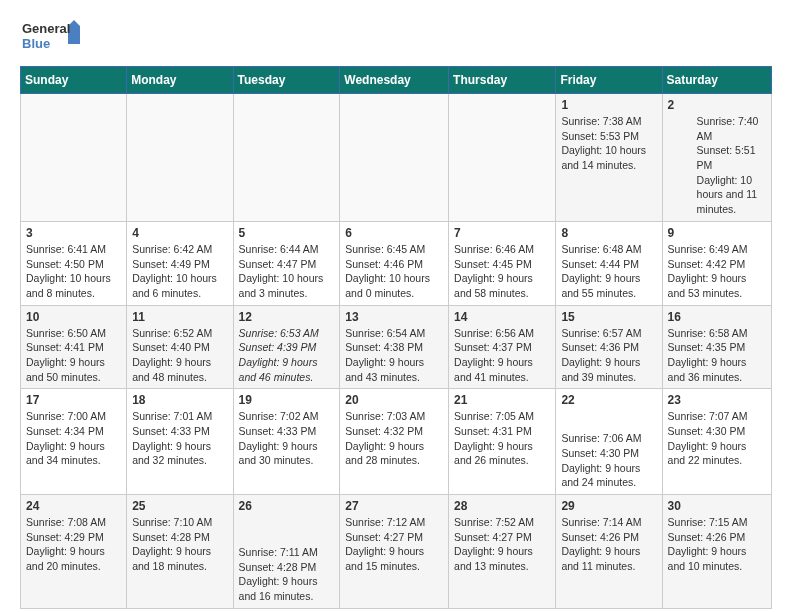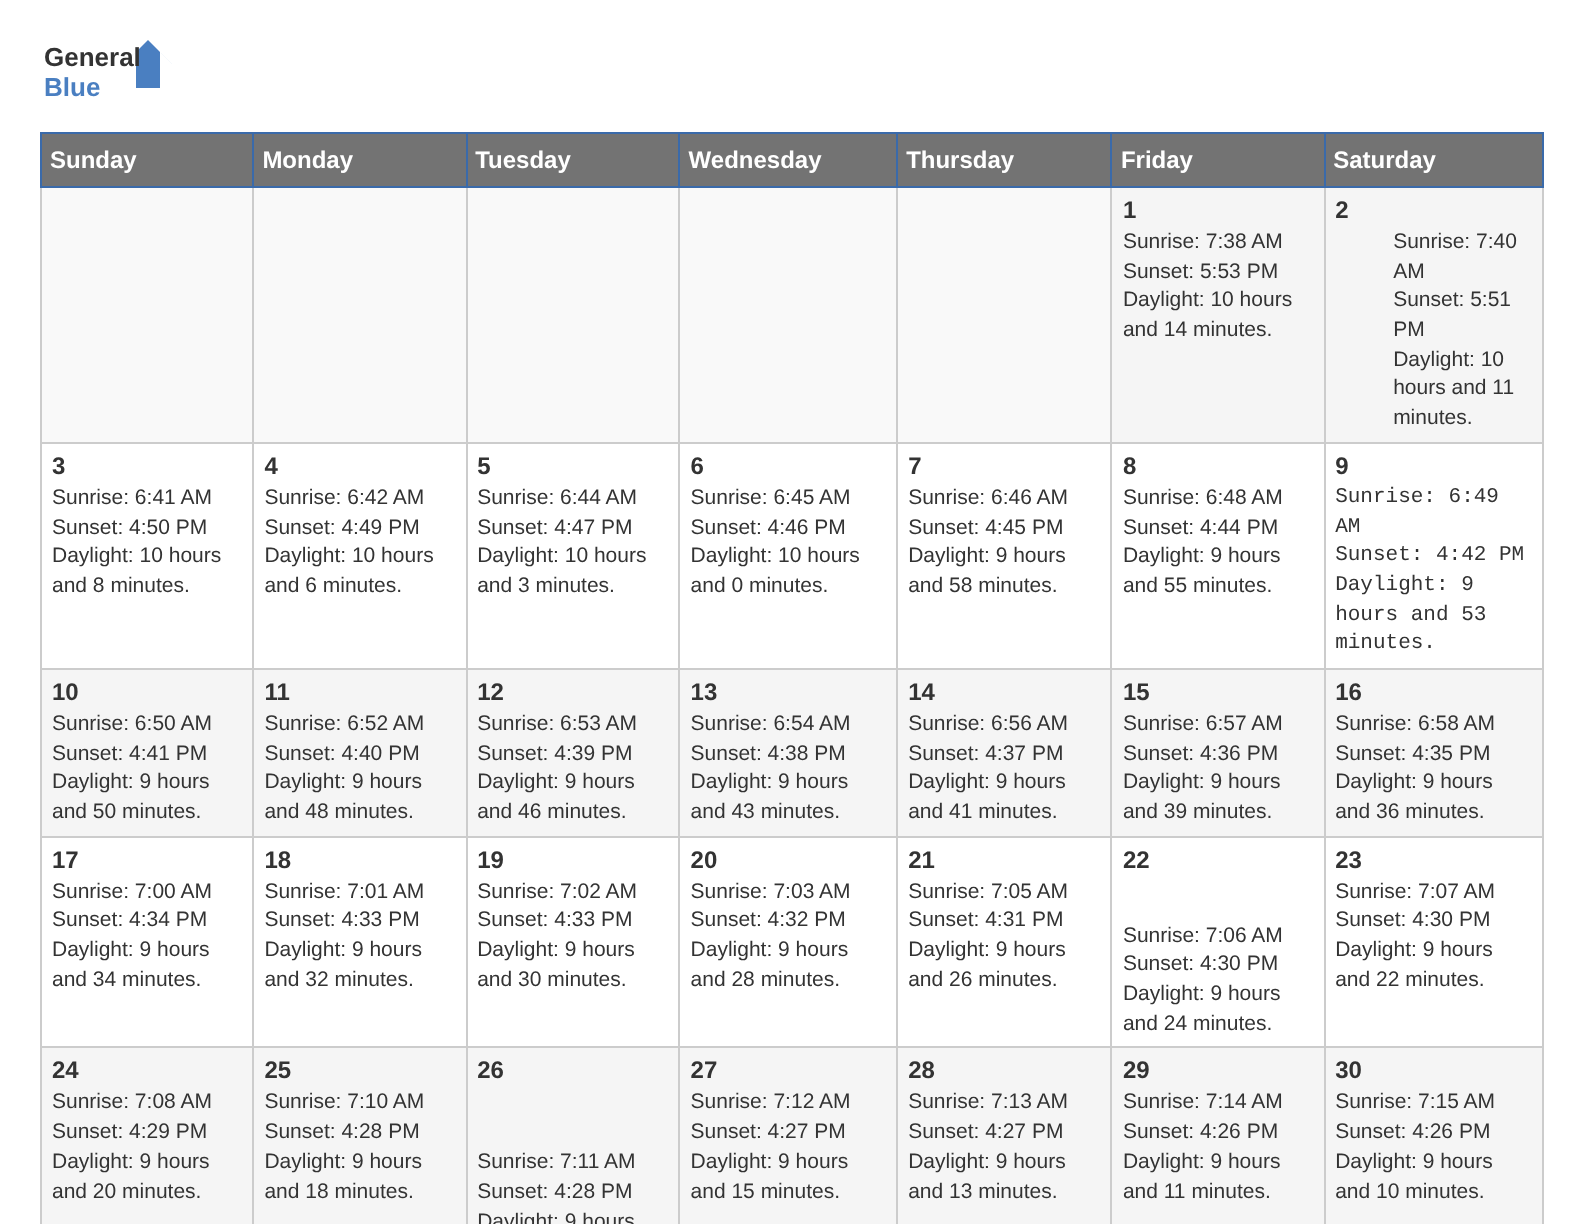--- a/index.html
+++ b/index.html
@@ -33,21 +33,21 @@
       font-size: 14px;
       color: #555;
       margin-top: 2px;
     }
     .calendar-table {
       width: 100%;
       border-collapse: collapse;
       font-size: 11px;
     }
     .calendar-table thead tr th {
-      background-color: #737373;
+      background-color: #0f766e;
       color: #fff;
       padding: 6px 4px;
       text-align: left;
       font-size: 12px;
       font-weight: bold;
       border: 1px solid #3a6aaa;
     }
     .calendar-table tbody tr td {
       border: 1px solid #ccc;
       vertical-align: top;
@@ -158,41 +158,41 @@
 Daylight: 9 hours and 58 minutes.</div>
         </td>
         <td>
           <div class="day-number">8</div>
           <div class="day-info" style="white-space: pre-line;">Sunrise: 6:48 AM
 Sunset: 4:44 PM
 Daylight: 9 hours and 55 minutes.</div>
         </td>
         <td>
           <div class="day-number">9</div>
-          <div class="day-info" style="white-space: pre-line; font-family: Liberation Mono, monospace;">Sunrise: 6:49 AM
+          <div class="day-info" style="white-space: pre-line;">Sunrise: 6:49 AM
 Sunset: 4:42 PM
 Daylight: 9 hours and 53 minutes.</div>
         </td>
       </tr>
       <tr>
         <td>
           <div class="day-number">10</div>
           <div class="day-info" style="white-space: pre-line;">Sunrise: 6:50 AM
 Sunset: 4:41 PM
 Daylight: 9 hours and 50 minutes.</div>
         </td>
         <td>
           <div class="day-number">11</div>
           <div class="day-info" style="white-space: pre-line;">Sunrise: 6:52 AM
 Sunset: 4:40 PM
 Daylight: 9 hours and 48 minutes.</div>
         </td>
         <td>
           <div class="day-number">12</div>
-          <div class="day-info" style="white-space: pre-line;">Sunrise: 6:53 AM
+          <div class="day-info" style="white-space: pre-line; font-style: italic;">Sunrise: 6:53 AM
 Sunset: 4:39 PM
 Daylight: 9 hours and 46 minutes.</div>
         </td>
         <td>
           <div class="day-number">13</div>
           <div class="day-info" style="white-space: pre-line;">Sunrise: 6:54 AM
 Sunset: 4:38 PM
 Daylight: 9 hours and 43 minutes.</div>
         </td>
         <td>
@@ -278,21 +278,21 @@
 Daylight: 9 hours and 16 minutes.</div>
         </td>
         <td>
           <div class="day-number">27</div>
           <div class="day-info" style="white-space: pre-line;">Sunrise: 7:12 AM
 Sunset: 4:27 PM
 Daylight: 9 hours and 15 minutes.</div>
         </td>
         <td>
           <div class="day-number">28</div>
-          <div class="day-info" style="white-space: pre-line;">Sunrise: 7:13 AM
+          <div class="day-info" style="white-space: pre-line;">Sunrise: 7:52 AM
 Sunset: 4:27 PM
 Daylight: 9 hours and 13 minutes.</div>
         </td>
         <td>
           <div class="day-number">29</div>
           <div class="day-info" style="white-space: pre-line;">Sunrise: 7:14 AM
 Sunset: 4:26 PM
 Daylight: 9 hours and 11 minutes.</div>
         </td>
         <td>

